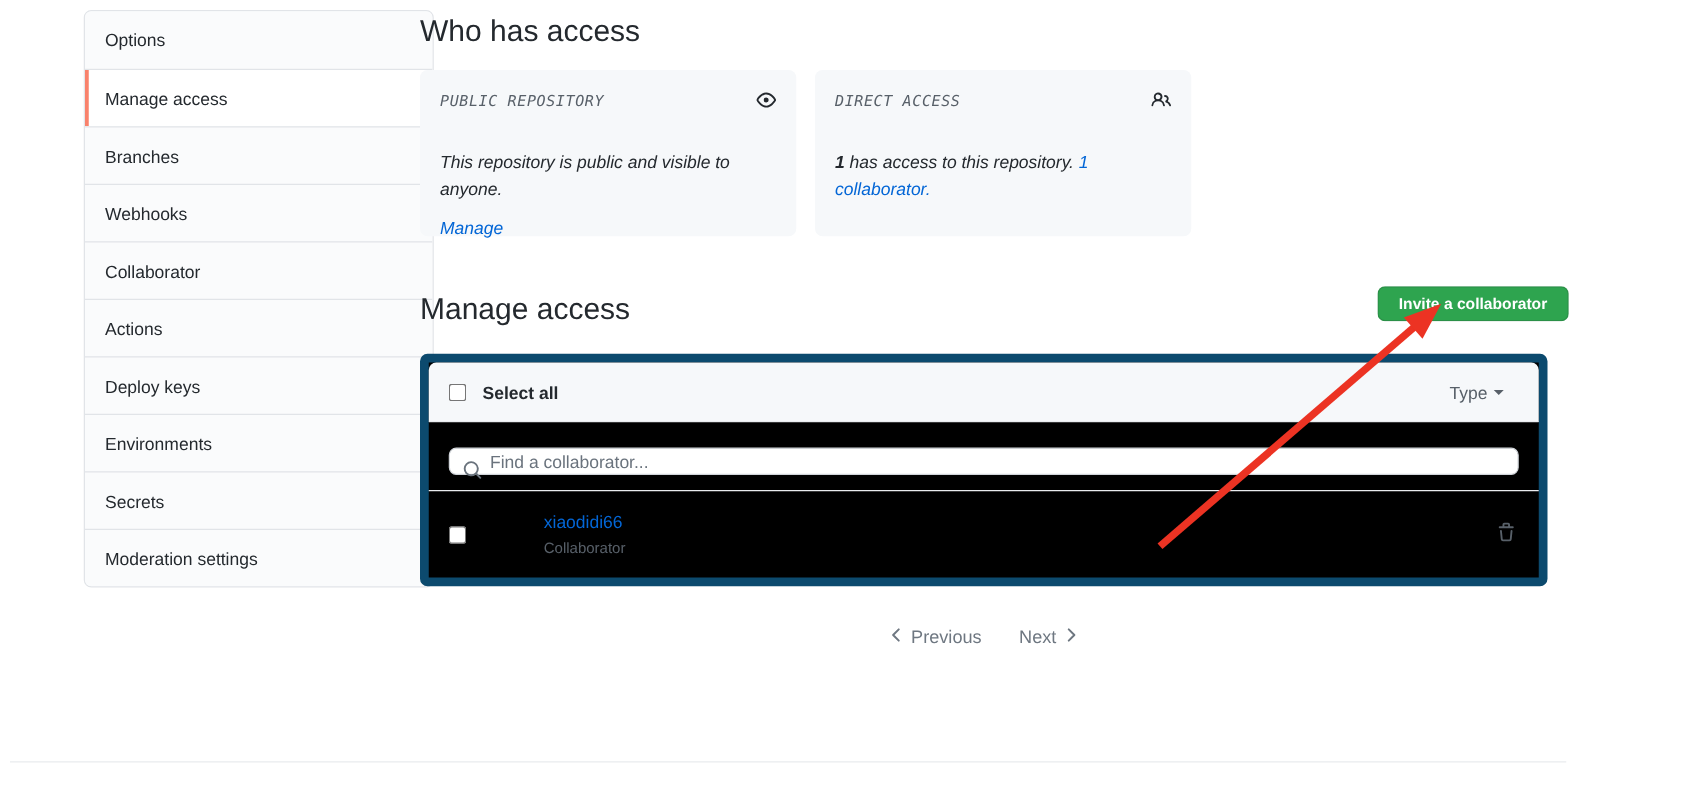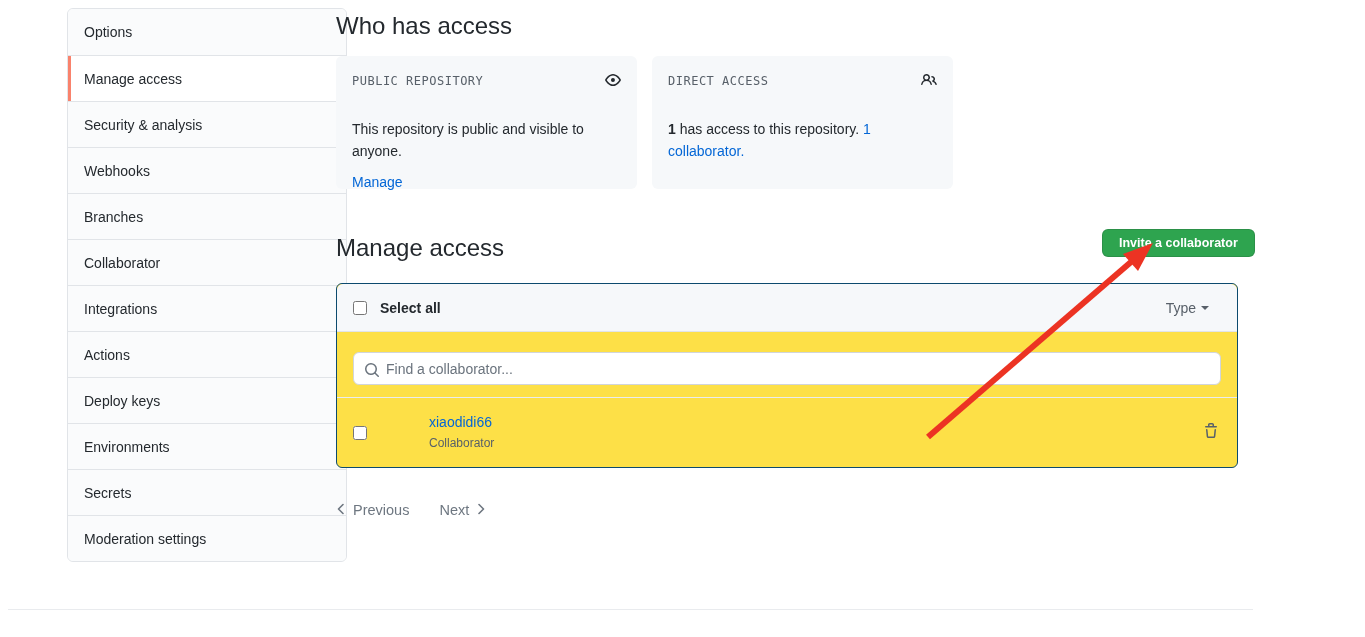--- a/index.html
+++ b/index.html
@@ -66,20 +66,21 @@
     left: 336px; top: 56px;
     display: flex;
     gap: 15px;
   }
   .card {
     width: 301px;
     height: 133px;
     background: #f6f8fa;
     border-radius: 6px;
     padding: 16px;
+    font-style: italic;
   }
   .card-head {
     display: flex;
     justify-content: space-between;
     align-items: flex-start;
   }
   .card-label {
     font-family: "DejaVu Sans Mono", "Liberation Mono", monospace;
     font-size: 12px;
     color: #586069;
@@ -114,23 +115,23 @@
     width: 280px; height: 230px;
     pointer-events: none;
     z-index: 10;
   }
 
   
   .access-box {
     position: absolute;
     left: 336px; top: 283px;
     width: 902px;
-    border: 1px solid #0c4a6e;
-    border-radius: 6px;
-    background: #fde047;
+    border: 7px solid #0c4a6e;
+    border-radius: 6px;
+    background: #000000;
   }
   .box-header {
     height: 48px;
     background: #f6f8fa;
     border-bottom: 1px solid #e1e4e8;
     border-radius: 6px 6px 0 0;
     display: flex;
     align-items: center;
     padding: 0 28px 0 16px;
   }
@@ -151,21 +152,21 @@
   .caret-down {
     width: 0; height: 0;
     border-left: 4px solid transparent;
     border-right: 4px solid transparent;
     border-top: 4px solid #586069;
     display: inline-block;
   }
   .search-wrap { padding: 20px 16px 12px 16px; }
   .search-box {
     position: relative;
-    height: 33px;
+    height: 22px;
     border: 1px solid #d1d5da;
     border-radius: 6px;
     background: #fff;
     display: flex;
     align-items: flex-start;
   }
   .search-box .search-icon {
     position: absolute;
     left: 10px; top: 9px;
     color: #6a737d;
@@ -212,20 +213,21 @@
     cursor: pointer;
     flex: none;
   }
 
   
   .pagination {
     position: absolute;
     left: 336px; top: 502px;
     width: 902px;
     display: flex;
+    justify-content: center;
     gap: 30px;
     color: #6e7781;
     font-size: 14.5px;
   }
   .page-link {
     display: flex;
     align-items: center;
     gap: 7px;
     cursor: pointer;
     color: #6e7781;
@@ -247,33 +249,27 @@
 <div class="page">
 
   <nav class="sidebar">
     <div class="side-item">
         <span>Options</span>
       </div>
     <div class="side-item active">
         <span>Manage access</span>
       </div>
     <div class="side-item">
-        <span>Security &amp; analysis</span>
+        <span>Branches</span>
       </div>
     <div class="side-item">
         <span>Webhooks</span>
       </div>
     <div class="side-item">
-        <span>Branches</span>
-      </div>
-    <div class="side-item">
         <span>Collaborator</span>
-      </div>
-    <div class="side-item">
-        <span>Integrations</span>
       </div>
     <div class="side-item">
         <span>Actions</span>
       </div>
     <div class="side-item">
         <span>Deploy keys</span>
       </div>
     <div class="side-item">
         <span>Environments</span>
       </div>

